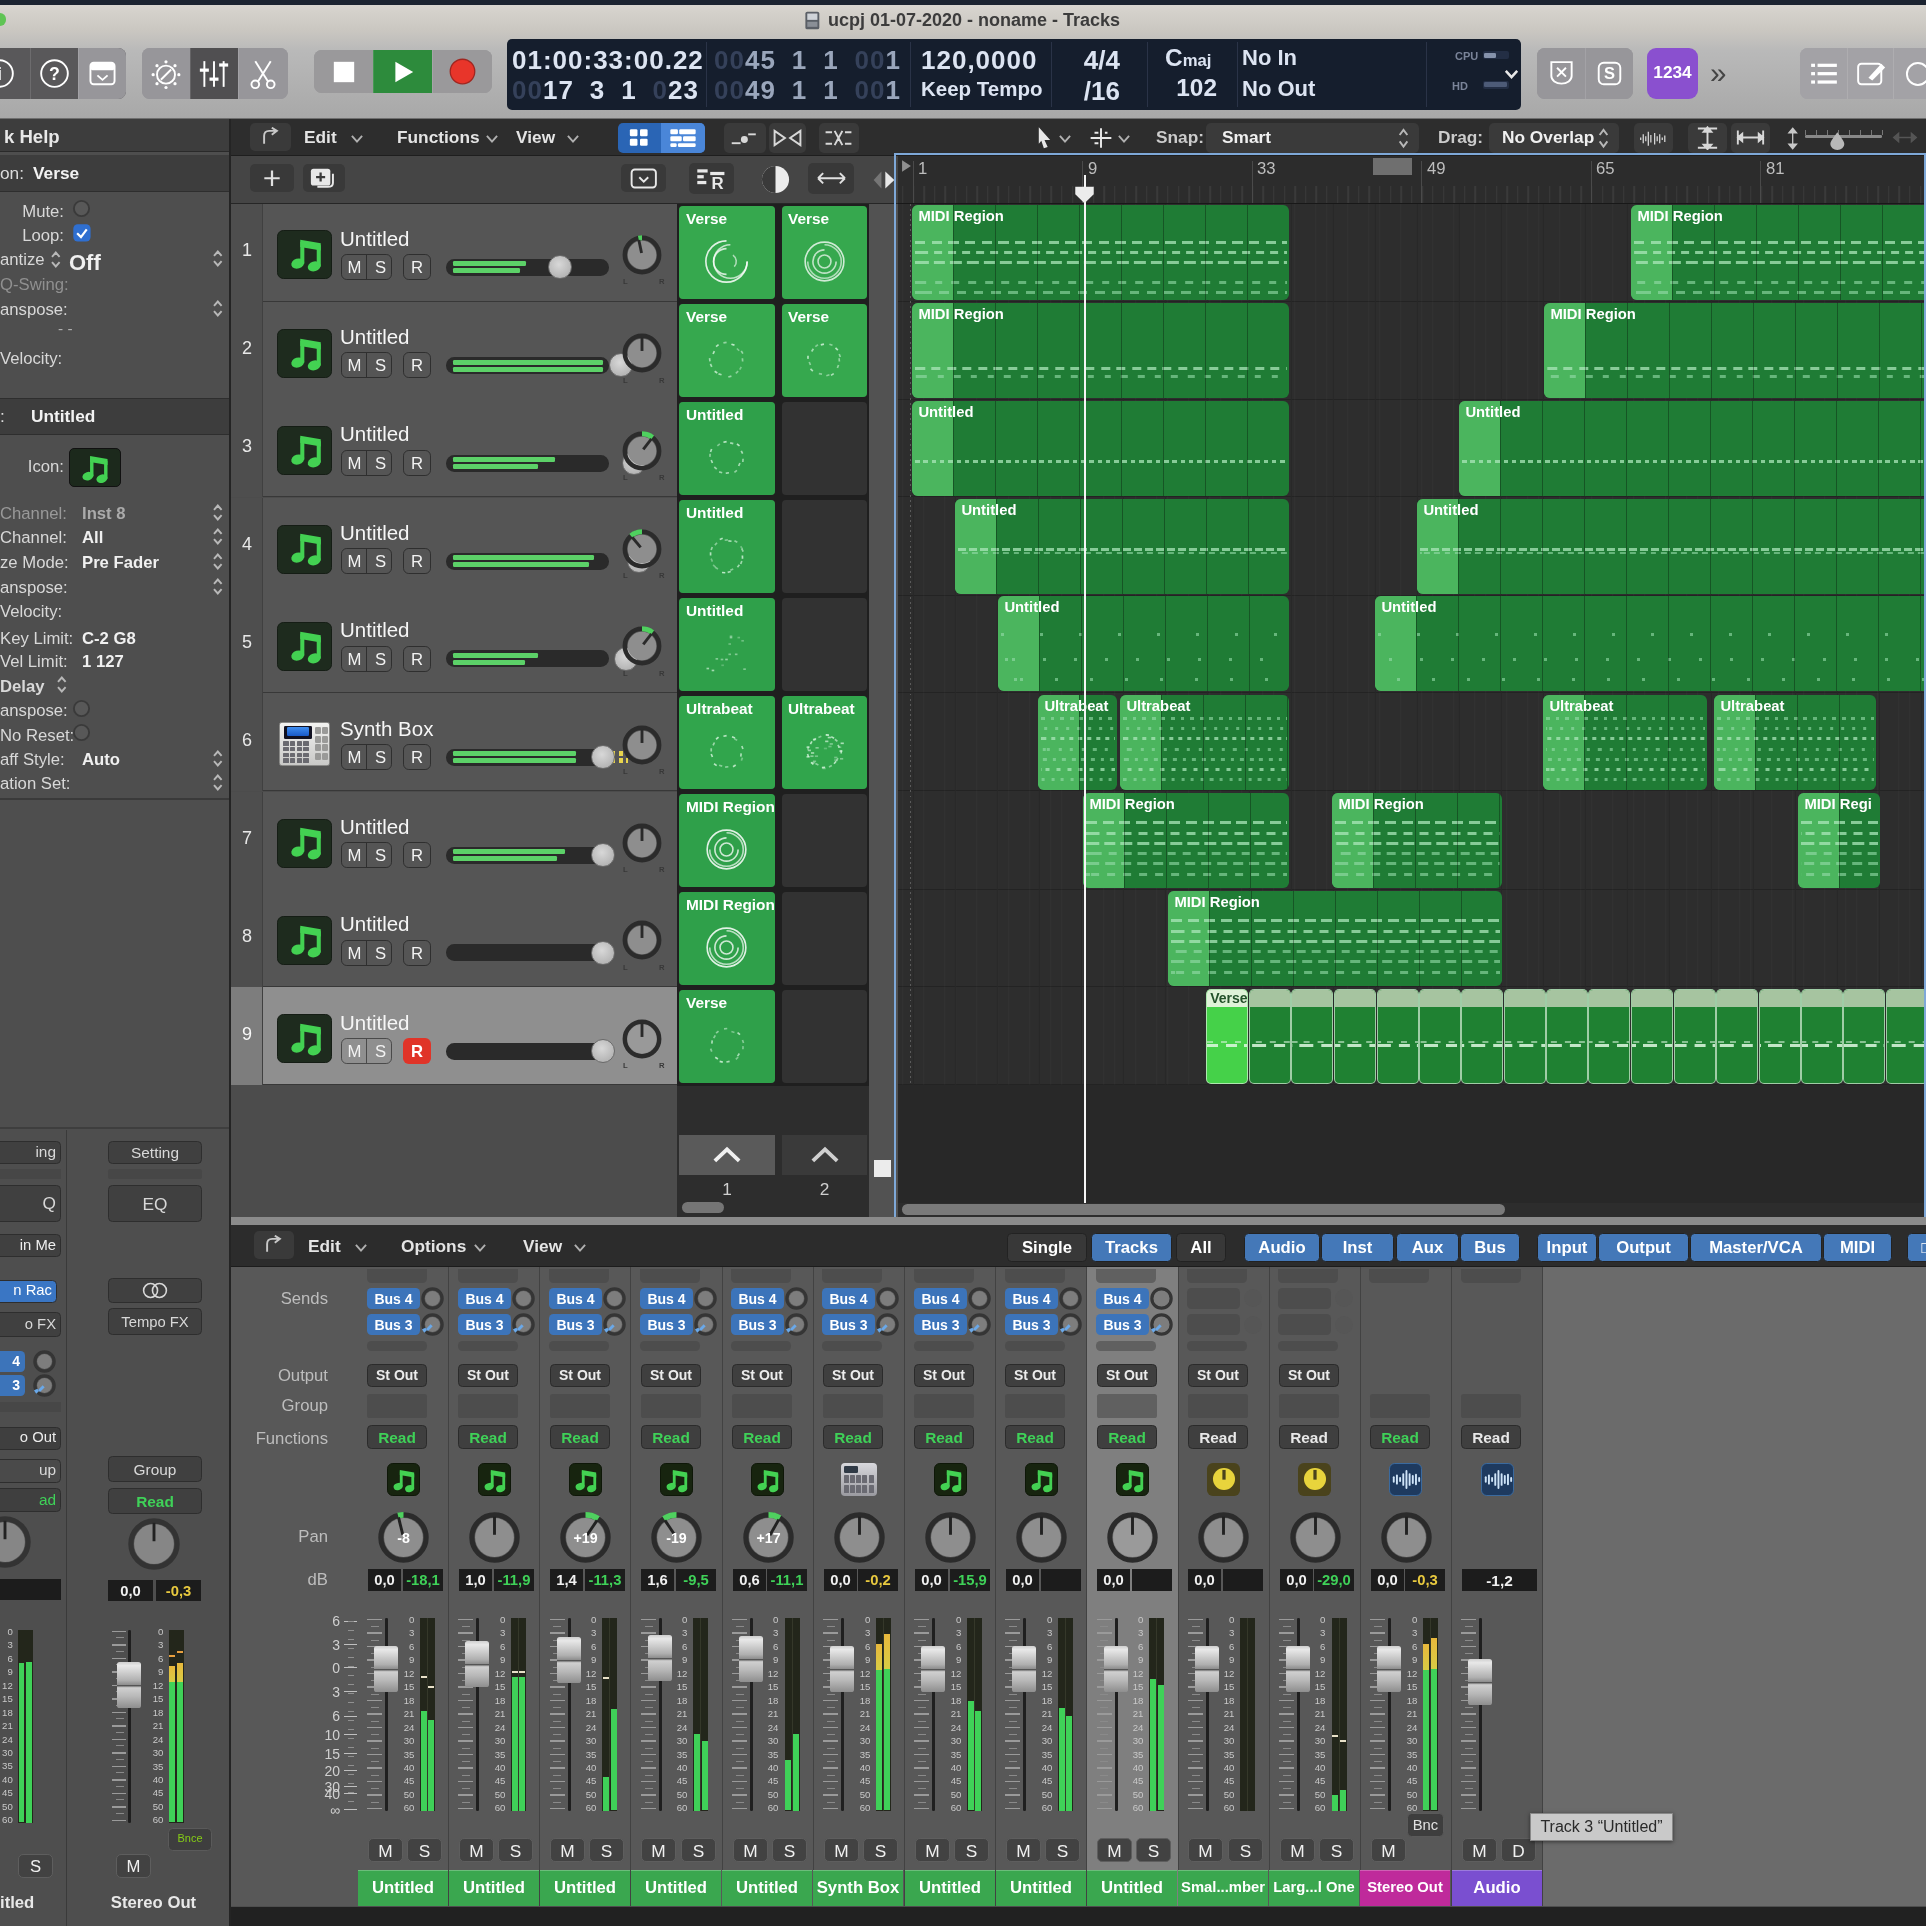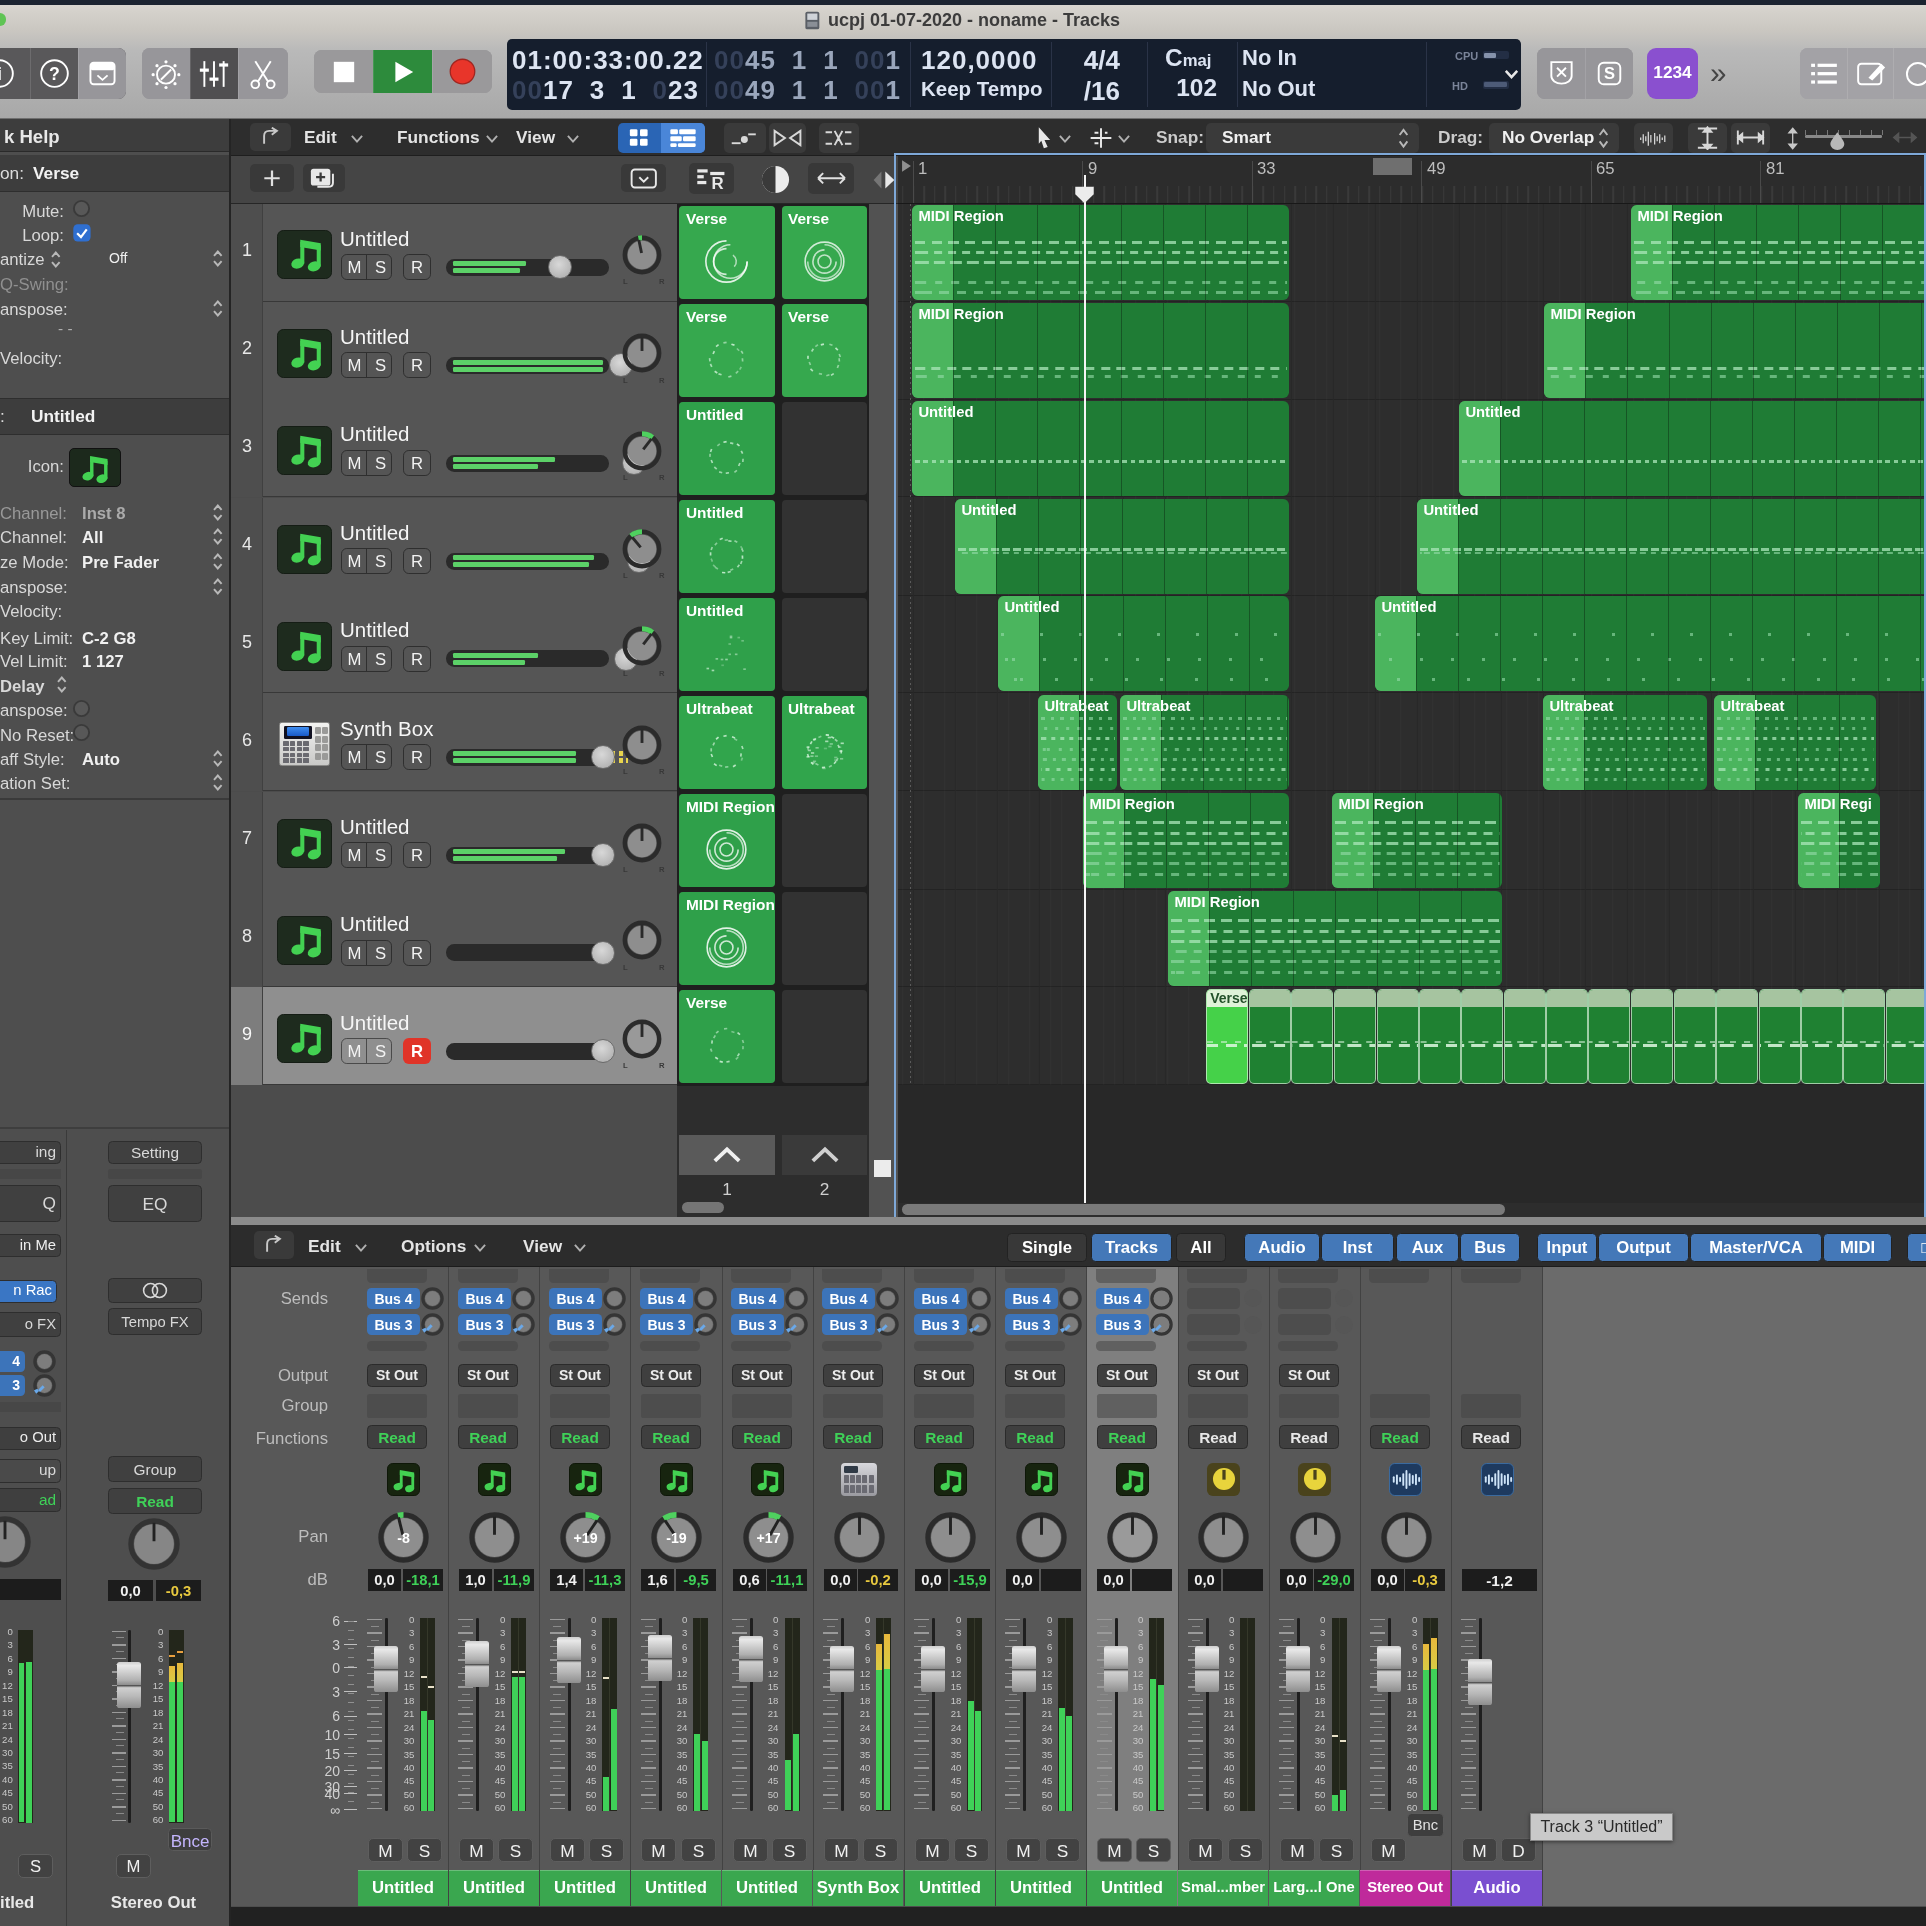--- a/index.html
+++ b/index.html
@@ -345,21 +345,21 @@
     </svg>
 <div class="a" style="left:0px;top:226px;font-size:16.7px;color:#d8d8d8;font-weight:400;white-space:nowrap;width:64px;text-align:right">Loop:</div>
 <svg class="a" style="left:72px;top:223px;" width="20.5" height="20.5" viewBox="0 0 32 32">
       <rect x="2" y="2" width="27" height="27" rx="7" fill="#2f6fd0"></rect>
       <path d="M8 16 L14 22 L23 10" fill="none" stroke="#fff" stroke-width="3.5"></path>
     </svg>
 <div class="a" style="left:0px;top:250px;font-size:16.7px;color:#d8d8d8;font-weight:400;white-space:nowrap;">antize</div>
 <svg class="a" style="left:50px;top:250px;" width="11.6" height="19" viewBox="0 0 18 30">
       <path d="M3 11 L9 4 L15 11 M3 19 L9 26 L15 19" fill="none" stroke="#b8b8b8" stroke-width="3"></path>
     </svg>
-<div class="a" style="left:69px;top:250px;font-size:14px;color:#f0f0f0;font-weight:400;white-space:nowrap;margin-left:40px;">Off</div>
+<div class="a" style="left:69px;top:250px;font-size:22px;color:#f0f0f0;font-weight:700;white-space:nowrap;">Off</div>
 <svg class="a" style="left:212px;top:249px;" width="11.6" height="19" viewBox="0 0 18 30">
       <path d="M3 11 L9 4 L15 11 M3 19 L9 26 L15 19" fill="none" stroke="#b8b8b8" stroke-width="3"></path>
     </svg>
 <div class="a" style="left:0px;top:275px;font-size:16.7px;color:#909090;font-weight:400;white-space:nowrap;">Q-Swing:</div>
 <div class="a" style="left:0px;top:300px;font-size:16.7px;color:#d8d8d8;font-weight:400;white-space:nowrap;">anspose:</div>
 <svg class="a" style="left:212px;top:299px;" width="11.6" height="19" viewBox="0 0 18 30">
       <path d="M3 11 L9 4 L15 11 M3 19 L9 26 L15 19" fill="none" stroke="#b8b8b8" stroke-width="3"></path>
     </svg>
 <div class="a" style="left:58px;top:320px;font-size:15.4px;color:#b0b0b0;font-weight:400;white-space:nowrap;">-  -</div>
 <div class="a" style="left:0px;top:349px;font-size:16.7px;color:#d8d8d8;font-weight:400;white-space:nowrap;">Velocity:</div>
@@ -2261,21 +2261,21 @@
       <text x="24" y="306" font-size="15" fill="#c9c9c9" text-anchor="end" font-family="Liberation Sans">60</text>
     </svg>
 <div class="a" style="left:169px;top:1630px;width:15.4px;height:193px;background:#23261b"></div>
 <div class="a" style="left:169px;top:1682px;width:5.8px;height:140px;background:#3fd158"></div>
 <div class="a" style="left:169px;top:1666px;width:5.8px;height:16px;background:linear-gradient(180deg,#e8b83c,#d8cc44)"></div>
 <div class="a" style="left:169px;top:1655px;width:5.8px;height:1.9px;background:#e8a040"></div>
 <div class="a" style="left:177px;top:1682px;width:5.8px;height:140px;background:#3fd158"></div>
 <div class="a" style="left:177px;top:1663px;width:5.8px;height:19px;background:linear-gradient(180deg,#e8b83c,#d8cc44)"></div>
 <div class="a" style="left:177px;top:1651px;width:5.8px;height:1.9px;background:#e8a040"></div>
 <div class="a" style="left:168px;top:1828px;width:44px;height:23px;background:#3e3e3e;border:1.3px solid #5a5a5a;border-radius:4.5px"></div>
-<div class="a" style="left:168px;top:1832px;font-size:17px;color:#c4b5fd;font-weight:400;white-space:nowrap;width:44px;text-align:center;">Bnce</div>
+<div class="a" style="left:168px;top:1832px;font-size:11px;color:#84cc16;font-weight:400;white-space:nowrap;width:44px;text-align:center;">Bnce</div>
 <div class="a" style="left:116px;top:1854px;width:35px;height:24px;background:#424242;border:0.6px solid #5e5e5e;border-radius:5.1px"></div>
 <div class="a" style="left:116px;top:1857px;font-size:16.7px;color:#f0f0f0;font-weight:400;white-space:nowrap;width:35px;text-align:center;">M</div>
 <div class="a" style="left:83px;top:1893px;font-size:16.7px;color:#e8e8e8;font-weight:600;white-space:nowrap;width:141px;text-align:center;">Stereo Out</div>
 <div class="a" style="left:-39px;top:1141px;width:100px;height:23px;background:#404040;border:1.3px solid #2e2e2e;border-radius:4.5px"></div>
 <div class="a" style="left:-39px;top:1143px;font-size:15.4px;color:#d8d8d8;font-weight:400;white-space:nowrap;width:95px;text-align:right;">ing</div>
 <div class="a" style="left:-39px;top:1169px;width:100px;height:9.6px;background:#474747"></div>
 <div class="a" style="left:-39px;top:1185px;width:100px;height:37px;background:#404040;border:1.3px solid #2e2e2e;border-radius:4.5px"></div>
 <div class="a" style="left:-39px;top:1193px;font-size:17.3px;color:#d8d8d8;font-weight:400;white-space:nowrap;width:95px;text-align:right;">Q</div>
 <div class="a" style="left:-39px;top:1234px;width:100px;height:23px;background:#404040;border:1.3px solid #2e2e2e;border-radius:4.5px"></div>
 <div class="a" style="left:-39px;top:1237px;font-size:14.8px;color:#f0f0f0;font-weight:400;white-space:nowrap;width:95px;text-align:right;">in Me</div>

